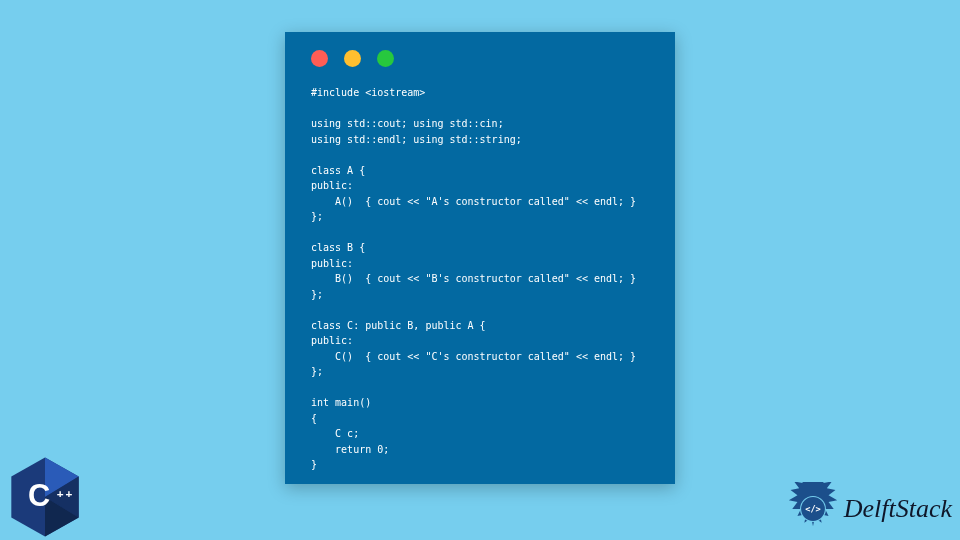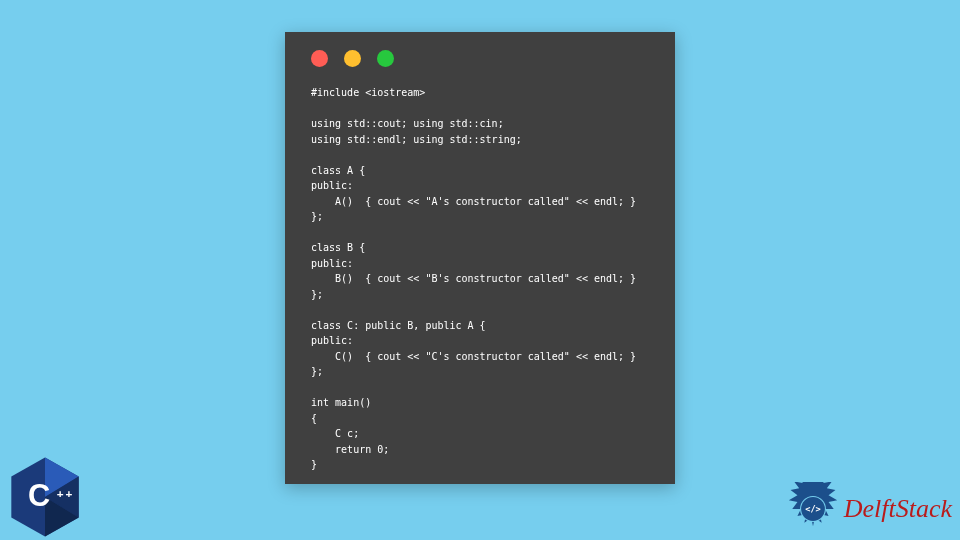--- a/index.html
+++ b/index.html
@@ -10,21 +10,21 @@
     position: relative;
     font-family: Arial, sans-serif;
     overflow: hidden;
   }
   .code-window {
     position: absolute;
     left: 285px;
     top: 32px;
     width: 390px;
     height: 452px;
-    background: #404040;
+    background: #0369a1;
     box-shadow: 0 4px 16px rgba(0,0,0,0.25);
   }
   .traffic-lights {
     display: flex;
     gap: 16px;
     padding: 18px 20px 10px 26px;
   }
   .dot {
     width: 17px;
     height: 17px;
@@ -57,21 +57,21 @@
     gap: 4px;
   }
   .delft-icon {
     width: 54px;
     height: 54px;
   }
   .delft-text {
     font-family: Georgia, "Times New Roman", serif;
     font-style: italic;
     font-size: 26px;
-    color: #b91c1c;
+    color: #0f172a;
     font-weight: 500;
   }
 </style>
 </head>
 <body>
 
 <div class="code-window">
   <div class="traffic-lights">
     <div class="dot dot-red"></div>
     <div class="dot dot-yellow"></div>

